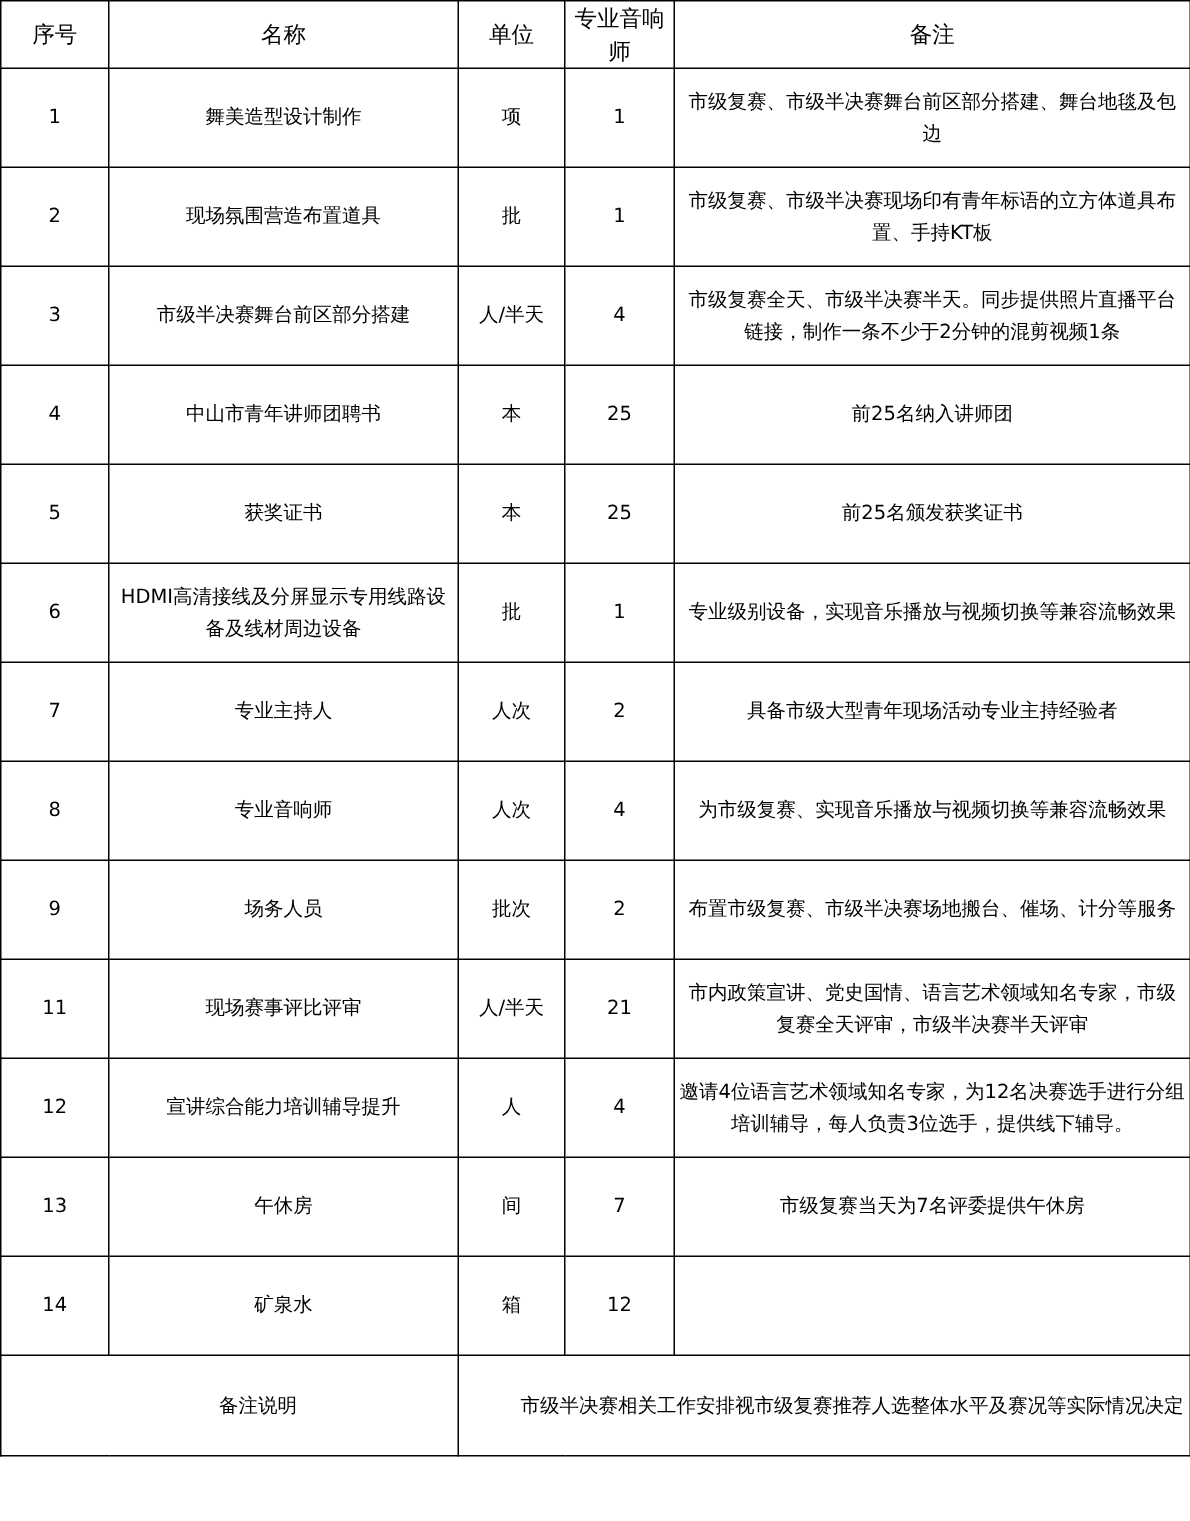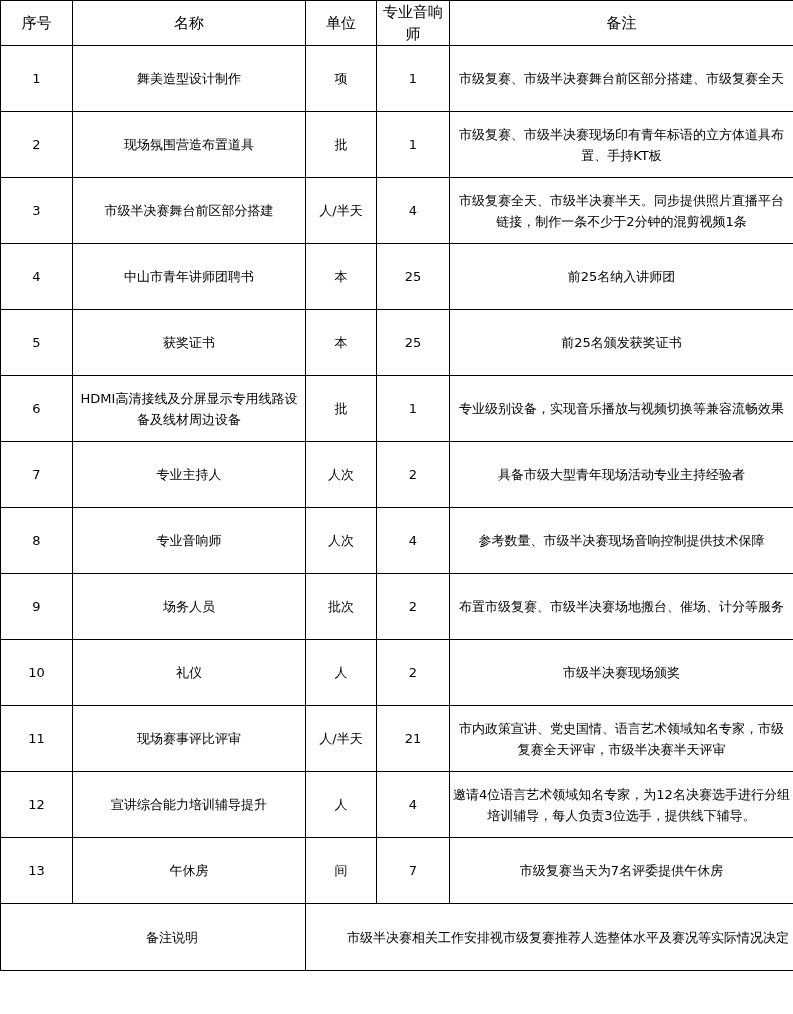--- a/index.html
+++ b/index.html
@@ -30,21 +30,21 @@
       <th>专业音响师</th>
       <th>备注</th>
     </tr>
   </thead>
   <tbody id="tbody">
       <tr class="data">
         <td>1</td>
         <td>舞美造型设计制作</td>
         <td>项</td>
         <td>1</td>
-        <td class="note">市级复赛、市级半决赛舞台前区部分搭建、市级复赛全天</td>
+        <td class="note">市级复赛、市级半决赛舞台前区部分搭建、舞台地毯及包边</td>
       </tr>
       <tr class="data">
         <td>2</td>
         <td>现场氛围营造布置道具</td>
         <td>批</td>
         <td>1</td>
         <td class="note">市级复赛、市级半决赛现场印有青年标语的立方体道具布置、手持KT板</td>
       </tr>
       <tr class="data">
         <td>3</td>
@@ -79,35 +79,28 @@
         <td>专业主持人</td>
         <td>人次</td>
         <td>2</td>
         <td class="note">具备市级大型青年现场活动专业主持经验者</td>
       </tr>
       <tr class="data">
         <td>8</td>
         <td>专业音响师</td>
         <td>人次</td>
         <td>4</td>
-        <td class="note">参考数量、市级半决赛现场音响控制提供技术保障</td>
+        <td class="note">为市级复赛、实现音乐播放与视频切换等兼容流畅效果</td>
       </tr>
       <tr class="data">
         <td>9</td>
         <td>场务人员</td>
         <td>批次</td>
         <td>2</td>
         <td class="note">布置市级复赛、市级半决赛场地搬台、催场、计分等服务</td>
-      </tr>
-      <tr class="data">
-        <td>10</td>
-        <td>礼仪</td>
-        <td>人</td>
-        <td>2</td>
-        <td class="note">市级半决赛现场颁奖</td>
       </tr>
       <tr class="data">
         <td>11</td>
         <td>现场赛事评比评审</td>
         <td>人/半天</td>
         <td>21</td>
         <td class="note">市内政策宣讲、党史国情、语言艺术领域知名专家，市级复赛全天评审，市级半决赛半天评审</td>
       </tr>
       <tr class="data">
         <td>12</td>
@@ -116,20 +109,27 @@
         <td>4</td>
         <td class="note">邀请4位语言艺术领域知名专家，为12名决赛选手进行分组培训辅导，每人负责3位选手，提供线下辅导。</td>
       </tr>
       <tr class="data">
         <td>13</td>
         <td>午休房</td>
         <td>间</td>
         <td>7</td>
         <td class="note">市级复赛当天为7名评委提供午休房</td>
       </tr>
+      <tr class="data">
+        <td>14</td>
+        <td>矿泉水</td>
+        <td>箱</td>
+        <td>12</td>
+        <td class="note"></td>
+      </tr>
     </tbody>
   <tfoot>
     <tr class="foot">
       <td colspan="2">备注说明</td>
       <td colspan="3" class="note">市级半决赛相关工作安排视市级复赛推荐人选整体水平及赛况等实际情况决定</td>
     </tr>
   </tfoot>
 </table>
 
 </body></html>

